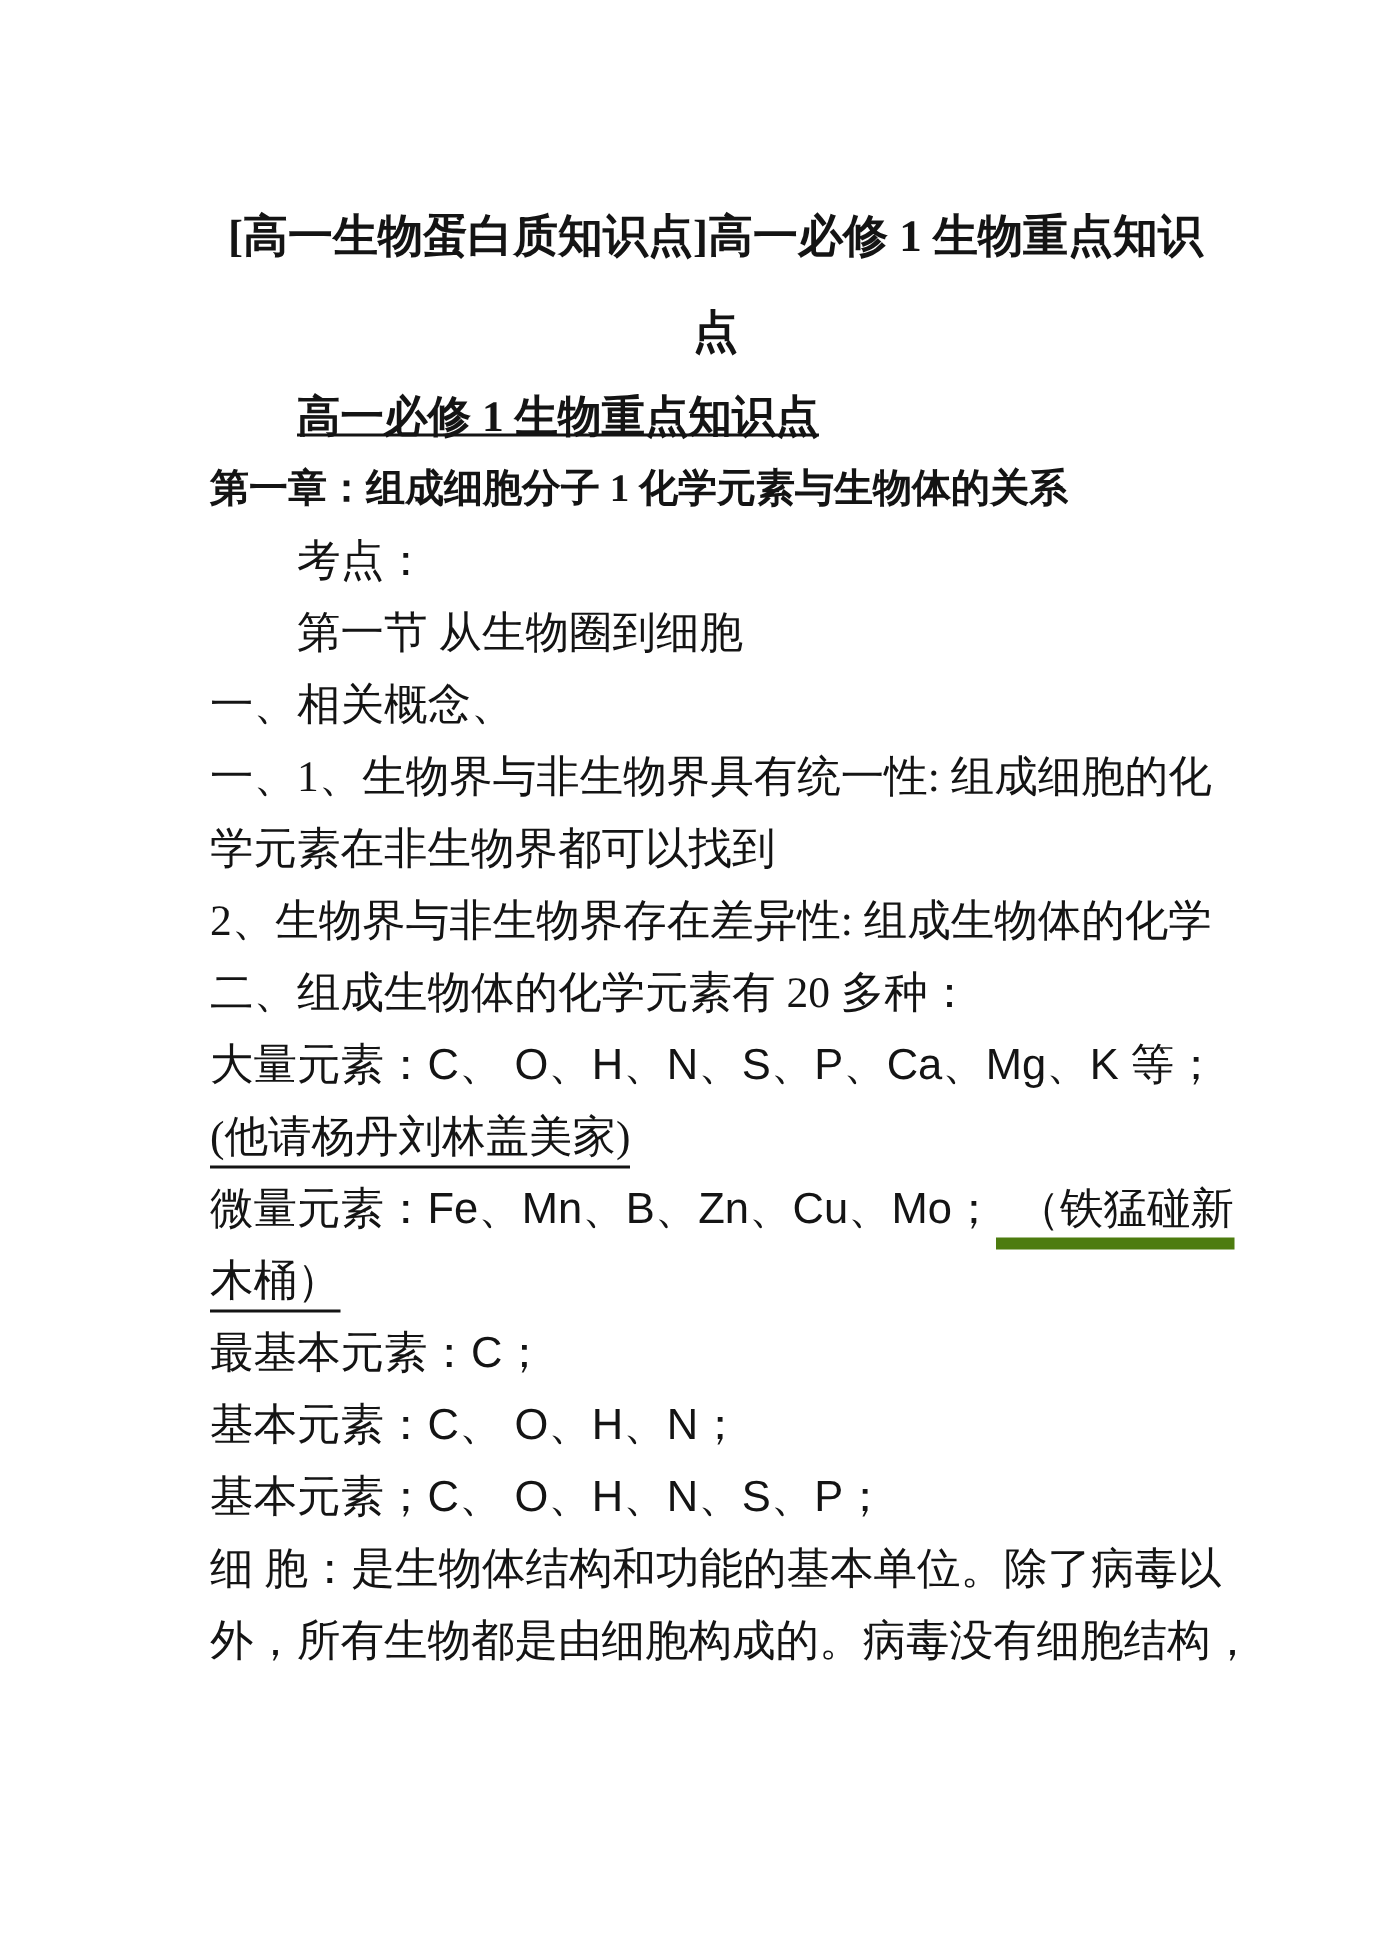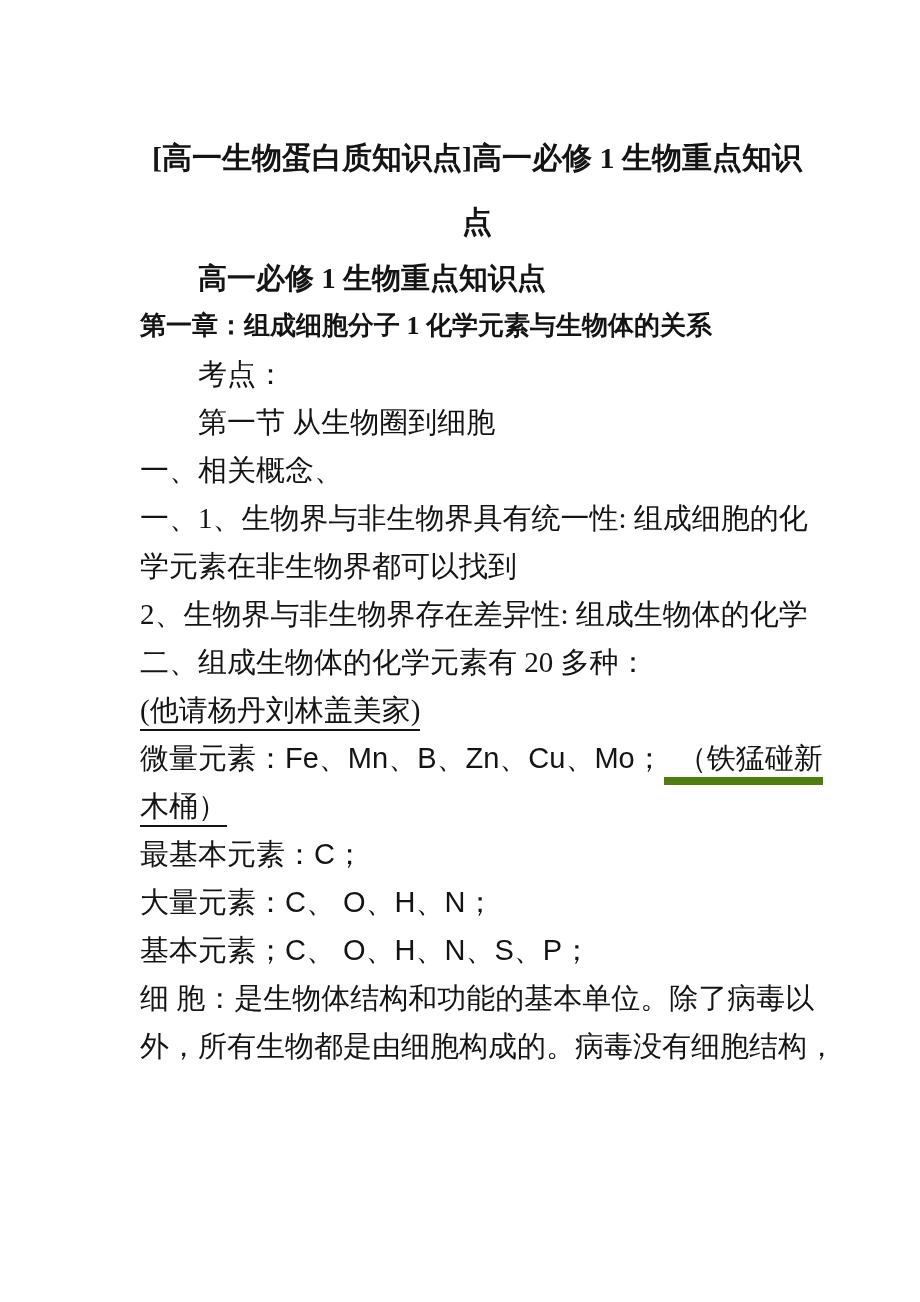--- a/index.html
+++ b/index.html
@@ -30,21 +30,21 @@
     margin-left: -140px;
     margin-right: -118px;
     white-space: nowrap;
   }
   
   .line {
     font-size: 29px;
     line-height: 48px;
     white-space: pre;
   }
-  .bold { font-weight: bold; }
+  .bold { font-weight: bold; text-decoration: underline; }
   .chapter { font-size: 26px; font-weight: bold; }
   .indent { padding-left: 58px; }
   
   .sans { font-family: "Liberation Sans", "DejaVu Sans", sans-serif; }
   
   .u {
     border-bottom: 2px solid #141414;
     padding-bottom: 3px;
   }
   .u-lead {
@@ -71,29 +71,30 @@
 
   <div class="line">一、相关概念、</div>
 
   <div class="line">一、1、生物界与非生物界具有统一性: 组成细胞的化</div>
   <div class="line">学元素在非生物界都可以找到</div>
 
   <div class="line">2、生物界与非生物界存在差异性: 组成生物体的化学</div>
 
   <div class="line">二、组成生物体的化学元素有 20 多种：</div>
 
+  <div class="line sans">大量元素：C、 O、H、N、S、P、Ca、Mg、K 等；</div>
 
   <div class="line"><span class="u">(他请杨丹刘林盖美家)</span></div>
 
   <div class="line sans"><span>微量元素：Fe、Mn、B、Zn、Cu、Mo；</span><span class="u-lead">（铁猛碰新</span></div>
 
   <div class="line"><span class="u">木桶）</span></div>
 
   <div class="line sans">最基本元素：C；</div>
 
-  <div class="line sans">大量元素：C、 O、H、N；</div>
+  <div class="line sans">基本元素：C、 O、H、N；</div>
 
   <div class="line sans">基本元素；C、 O、H、N、S、P；</div>
 
   <div class="line">细 胞：是生物体结构和功能的基本单位。除了病毒以</div>
   <div class="line">外，所有生物都是由细胞构成的。病毒没有细胞结构，</div>
 
 </div>
 
 </body></html>

